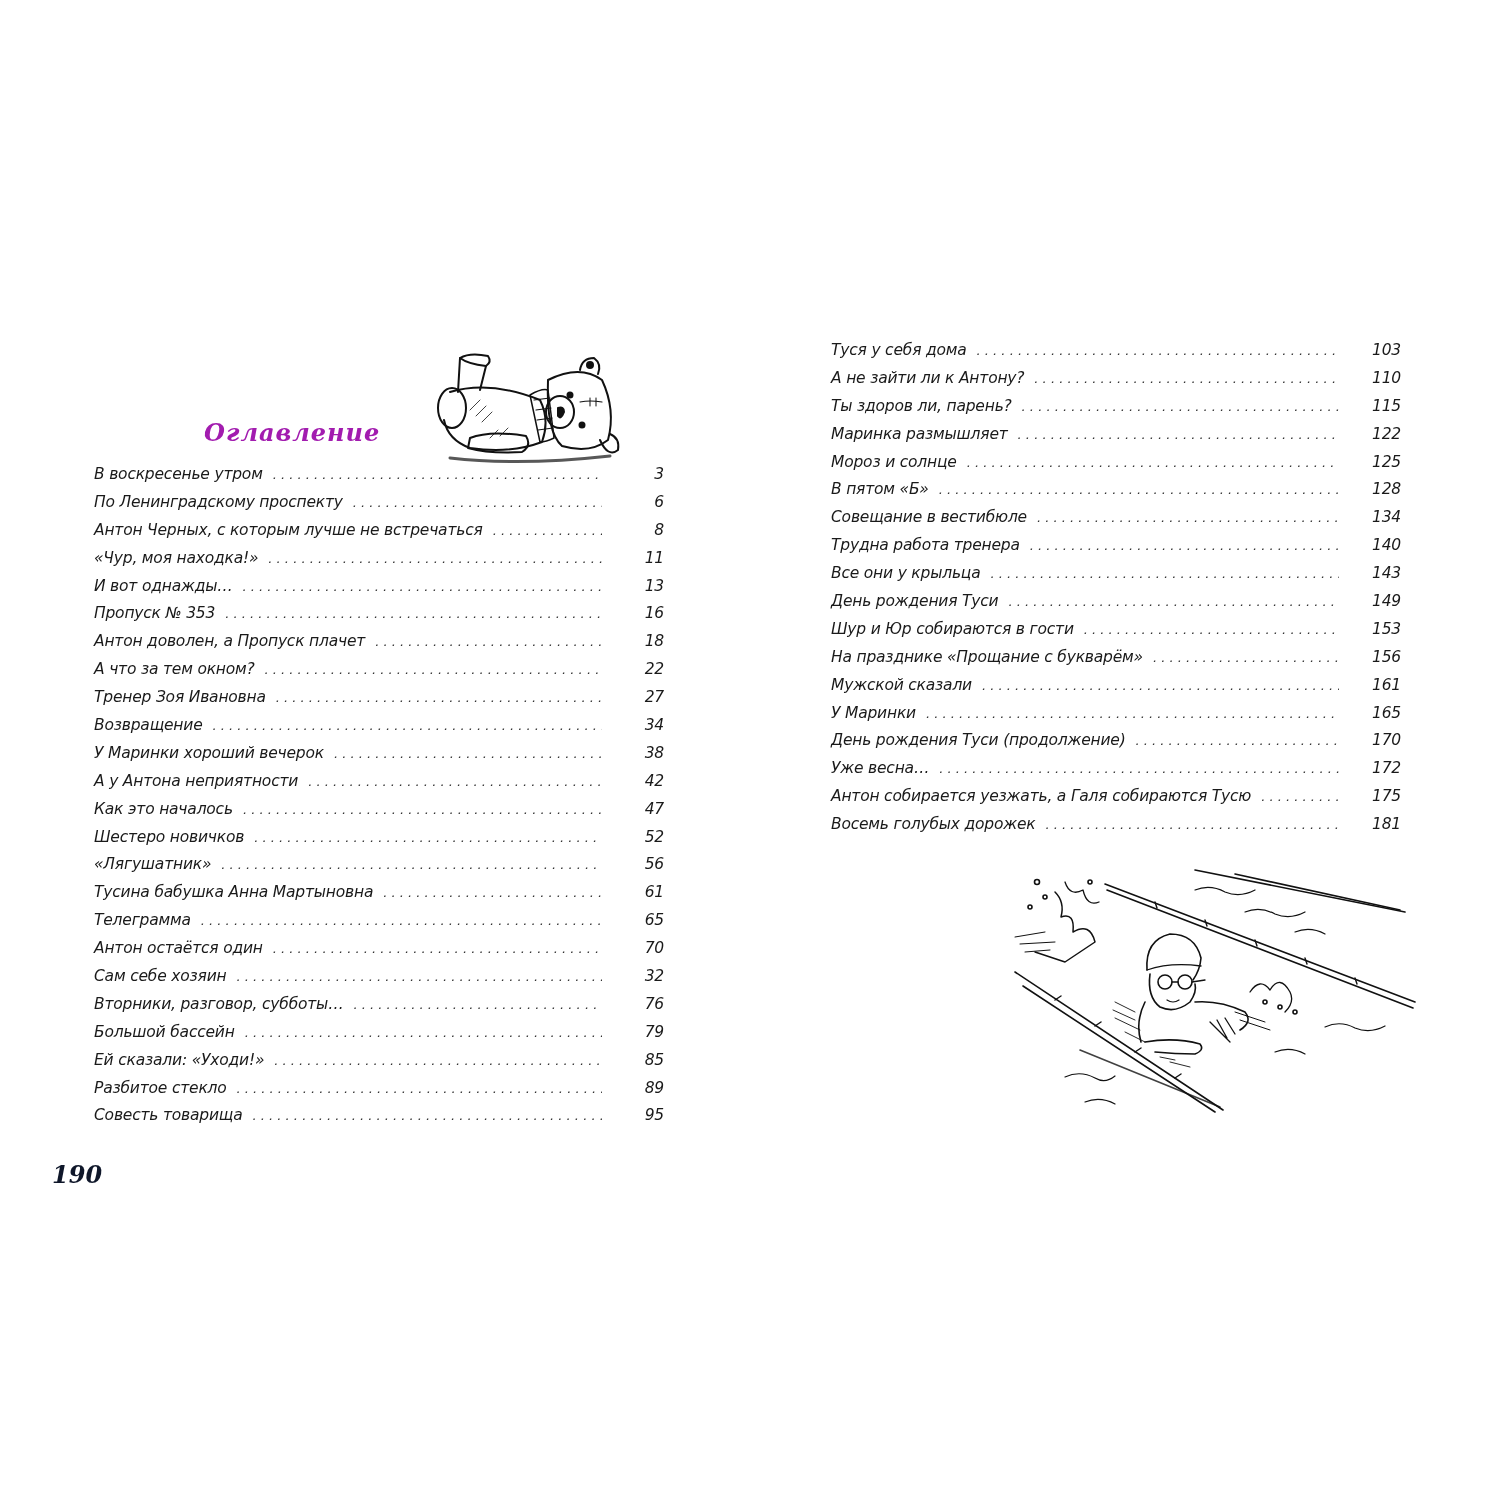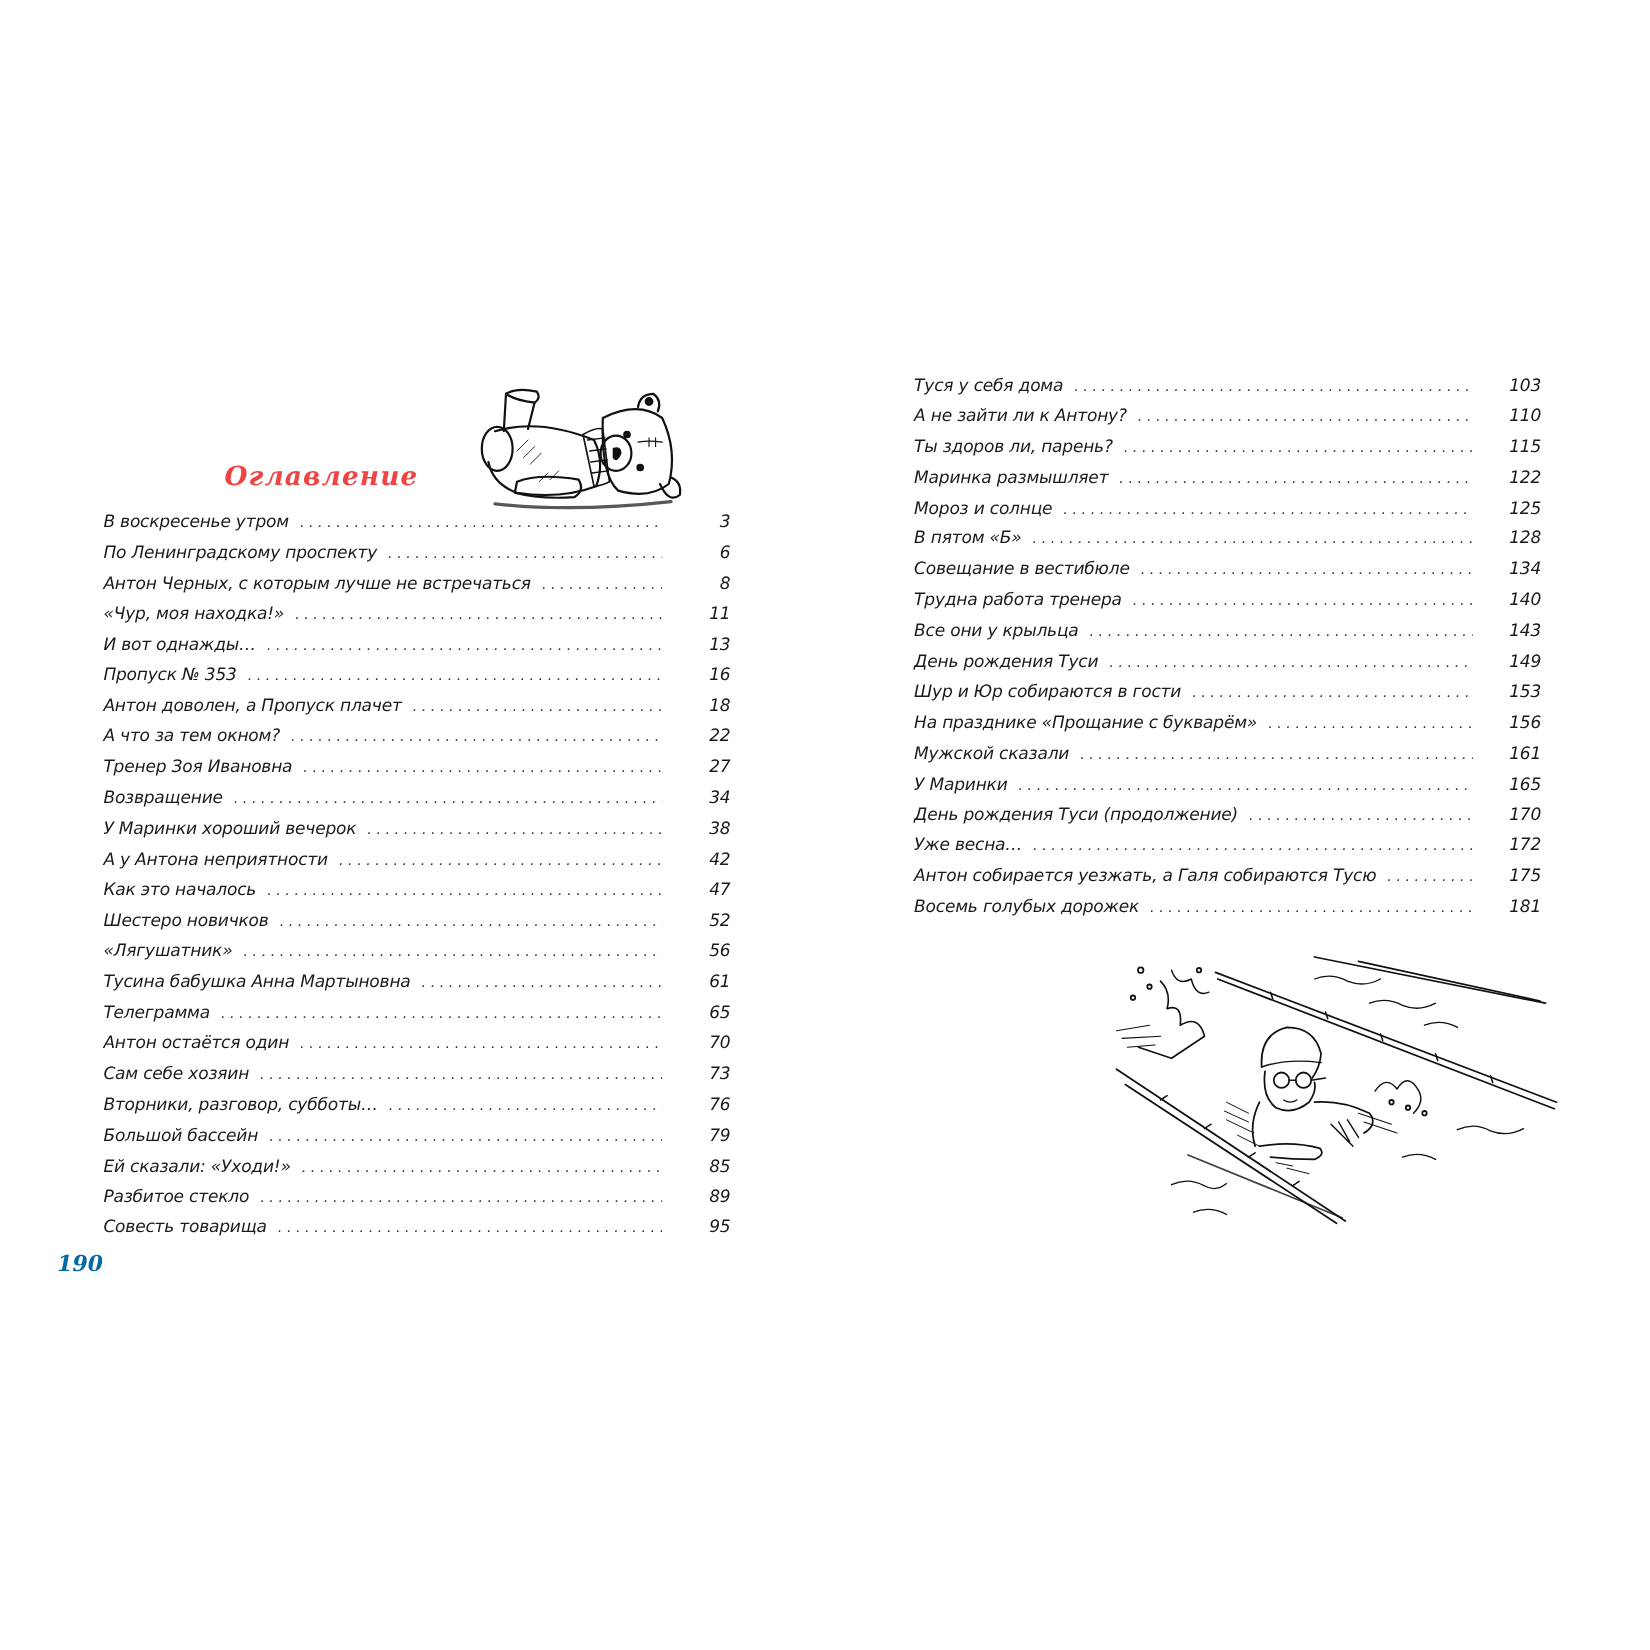--- a/index.html
+++ b/index.html
@@ -25,26 +25,26 @@
     .toc-dots::before {
       content: ". . . . . . . . . . . . . . . . . . . . . . . . . . . . . . . . . . . . . . . . . . . . . . . . . . . . . . . . . . . . . . . . . . . . . . . . . . . . . . . . . . . . . . . . . . . . . . . . . . . . . . . . . . .";
       letter-spacing: 0;
     }
     .toc-page { flex: 0 0 62px; text-align: right; }
 
     .heading {
       position: absolute; left: 204px; top: 418px;
       font-family: "DejaVu Serif", "Liberation Serif", serif;
       font-size: 24px; font-weight: bold; font-style: italic;
-      letter-spacing: 1px; color: #ef4444;
+      letter-spacing: 1px; color: #a21caf;
     }
     .folio {
-      position: absolute; left: 52px; top: 1136px;
+      position: absolute; left: 52px; top: 1160px;
       font-family: "DejaVu Serif", serif;
-      font-size: 20px; font-weight: bold; font-style: italic; color: #0369a1;
+      font-size: 24px; font-weight: bold; font-style: italic; color: #0f172a;
     }
     .bear { position: absolute; left: 430px; top: 350px; width: 195px; height: 118px; }
     .swimmer { position: absolute; left: 995px; top: 862px; width: 430px; height: 275px; }
   </style>
 </head>
 <body>
 
 <div class="bear">
   <svg width="195" height="118" viewBox="0 0 195 118" fill="none" stroke="#111" stroke-width="2" stroke-linecap="round" stroke-linejoin="round">
 
@@ -171,21 +171,21 @@
       <span class="toc-page">65</span>
     </div>
   <div class="toc-row">
       <span class="toc-title">Антон остаётся один</span>
       <span class="toc-dots"></span>
       <span class="toc-page">70</span>
     </div>
   <div class="toc-row">
       <span class="toc-title">Сам себе хозяин</span>
       <span class="toc-dots"></span>
-      <span class="toc-page">73</span>
+      <span class="toc-page">32</span>
     </div>
   <div class="toc-row">
       <span class="toc-title">Вторники, разговор, субботы…</span>
       <span class="toc-dots"></span>
       <span class="toc-page">76</span>
     </div>
   <div class="toc-row">
       <span class="toc-title">Большой бассейн</span>
       <span class="toc-dots"></span>
       <span class="toc-page">79</span>

